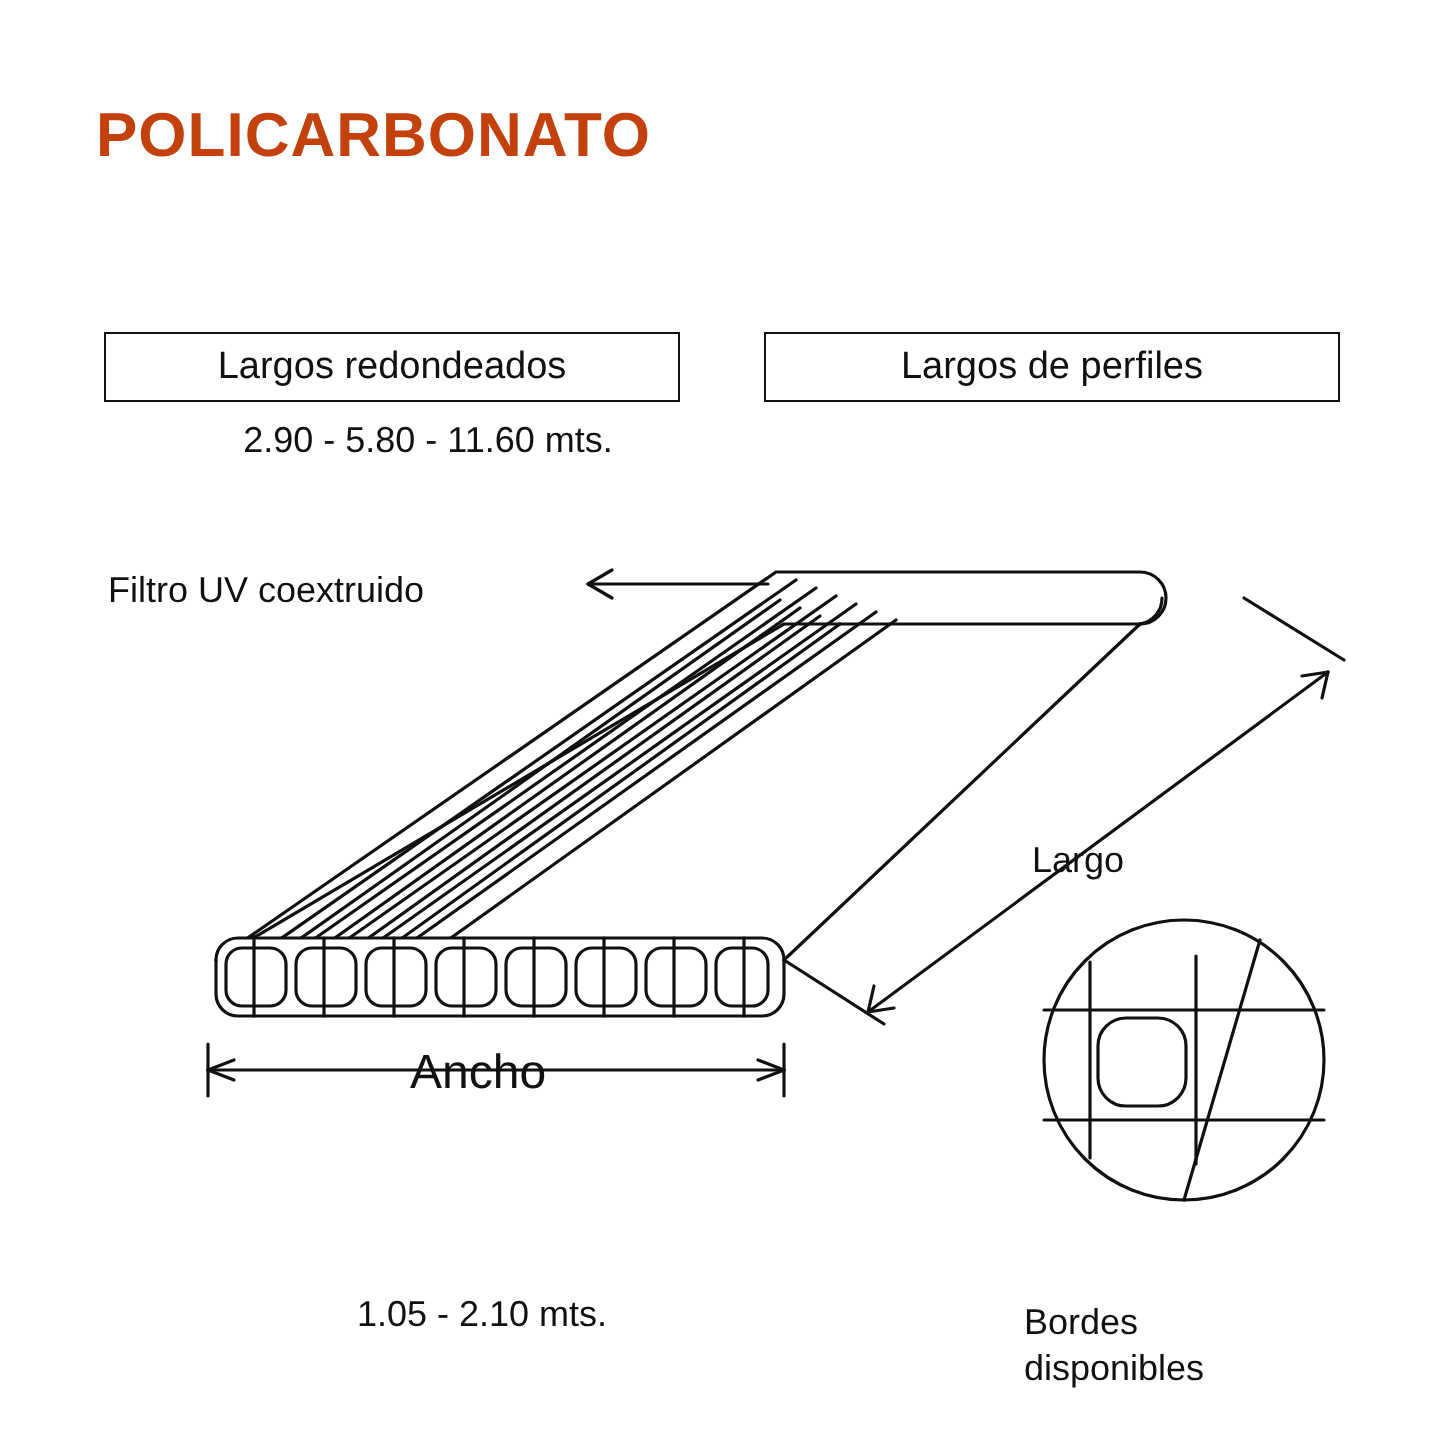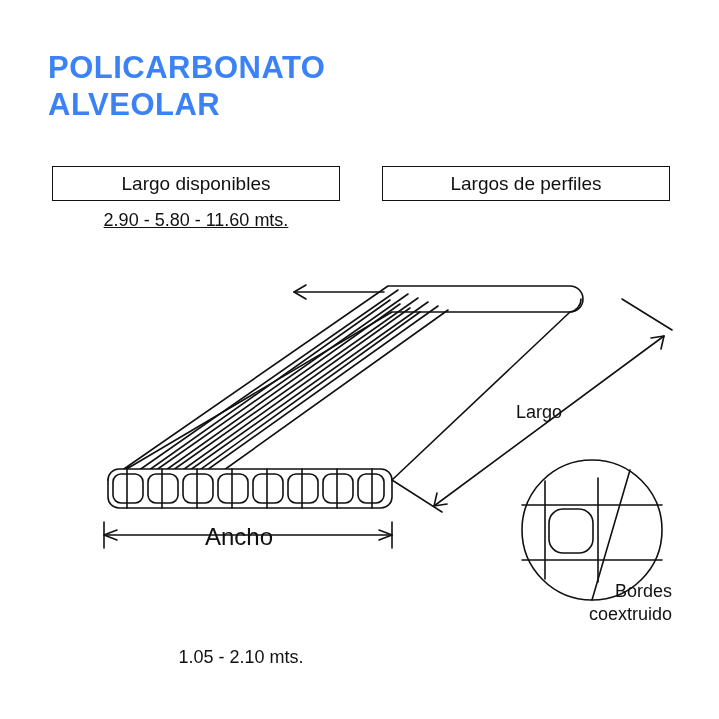--- a/index.html
+++ b/index.html
@@ -22,21 +22,21 @@
   }
   .title {
     position: absolute;
     left: 48px;
     top: 50px;
     font-size: 31px;
     font-weight: bold;
     letter-spacing: 0.5px;
     line-height: 1.18;
     text-transform: uppercase;
-    color: #3b82f6;
+    color: #c2410c;
     width: 420px;
   }
   .title .line2 { display: block; }
 
   .boxlabel {
     position: absolute;
     border: 1.6px solid #111111;
     box-sizing: border-box;
     display: flex;
     align-items: center;
@@ -46,61 +46,60 @@
     background: #ffffff;
   }
   .boxvalue {
     position: absolute;
     text-align: center;
     font-size: 18px;
     color: #111111;
   }
 
   #box-largos-disp { left: 52px; top: 166px; width: 288px; height: 35px; }
-  #val-largos-disp { left: 52px; top: 210px; width: 288px; text-decoration: underline; }
+  #val-largos-disp { left: 70px; top: 210px; width: 288px; }
 
   #box-largos-perf { left: 382px; top: 166px; width: 288px; height: 35px; text-align: right; }
   #val-largos-perf { left: 376px; top: 210px; width: 300px; }
 
   #box-anchos-disp { left: 104px; top: 601px; width: 306px; height: 37px; }
   #val-anchos-disp { left: 88px; top: 647px; width: 306px; }
 
   .annot {
     position: absolute;
     font-size: 18px;
     color: #111111;
     white-space: nowrap;
   }
   #annot-uv { left: 54px; top: 285px; }
-  #annot-largo { left: 516px; top: 402px; }
+  #annot-largo { left: 516px; top: 420px; }
   #annot-ancho { left: 205px; top: 523px; font-size: 24px; }
   #annot-bordes {
     left: 512px;
-    top: 580px;
+    top: 650px;
     width: 160px;
-    text-align: right;
+    text-align: left;
     line-height: 1.25;
     white-space: normal;
   }
   #annot-bordes .l2 { display: block; }
 
   svg { position: absolute; left: 0; top: 0; }
 </style>
 </head>
 <body>
 
 <div id="stage">
 
   <div class="title">
     <span>POLICARBONATO</span>
-    <span class="line2">ALVEOLAR</span>
   </div>
 
   <div class="boxlabel" id="box-largos-disp">
-    <span>Largo disponibles</span>
+    <span>Largos redondeados</span>
   </div>
   <div class="boxvalue" id="val-largos-disp">2.90 - 5.80 - 11.60 mts.</div>
 
   <div class="boxlabel" id="box-largos-perf">
     <span>Largos de perfiles</span>
   </div>
 
   <div class="boxvalue" id="val-anchos-disp">1.05 - 2.10 mts.</div>
 
   <svg width="719" height="719" viewBox="0 0 719 719">
@@ -165,20 +164,21 @@
       <circle cx="592" cy="530" r="70" fill="#ffffff"></circle>
       <path d="M522 505 L662 505"></path>
       <path d="M522 560 L662 560"></path>
       <path d="M545 481 L545 579"></path>
       <path d="M598 478 L598 582"></path>
       <rect x="549" y="509" width="44" height="44" rx="14"></rect>
       <path d="M630 470 L592 600"></path>
     </g>
   </svg>
 
+  <div class="annot" id="annot-uv">Filtro UV coextruido</div>
   <div class="annot" id="annot-largo">Largo</div>
   <div class="annot" id="annot-ancho">Ancho</div>
   <div class="annot" id="annot-bordes">
     <span>Bordes</span>
-    <span class="l2">coextruido</span>
+    <span class="l2">disponibles</span>
   </div>
 
 </div>
 
 </body></html>

